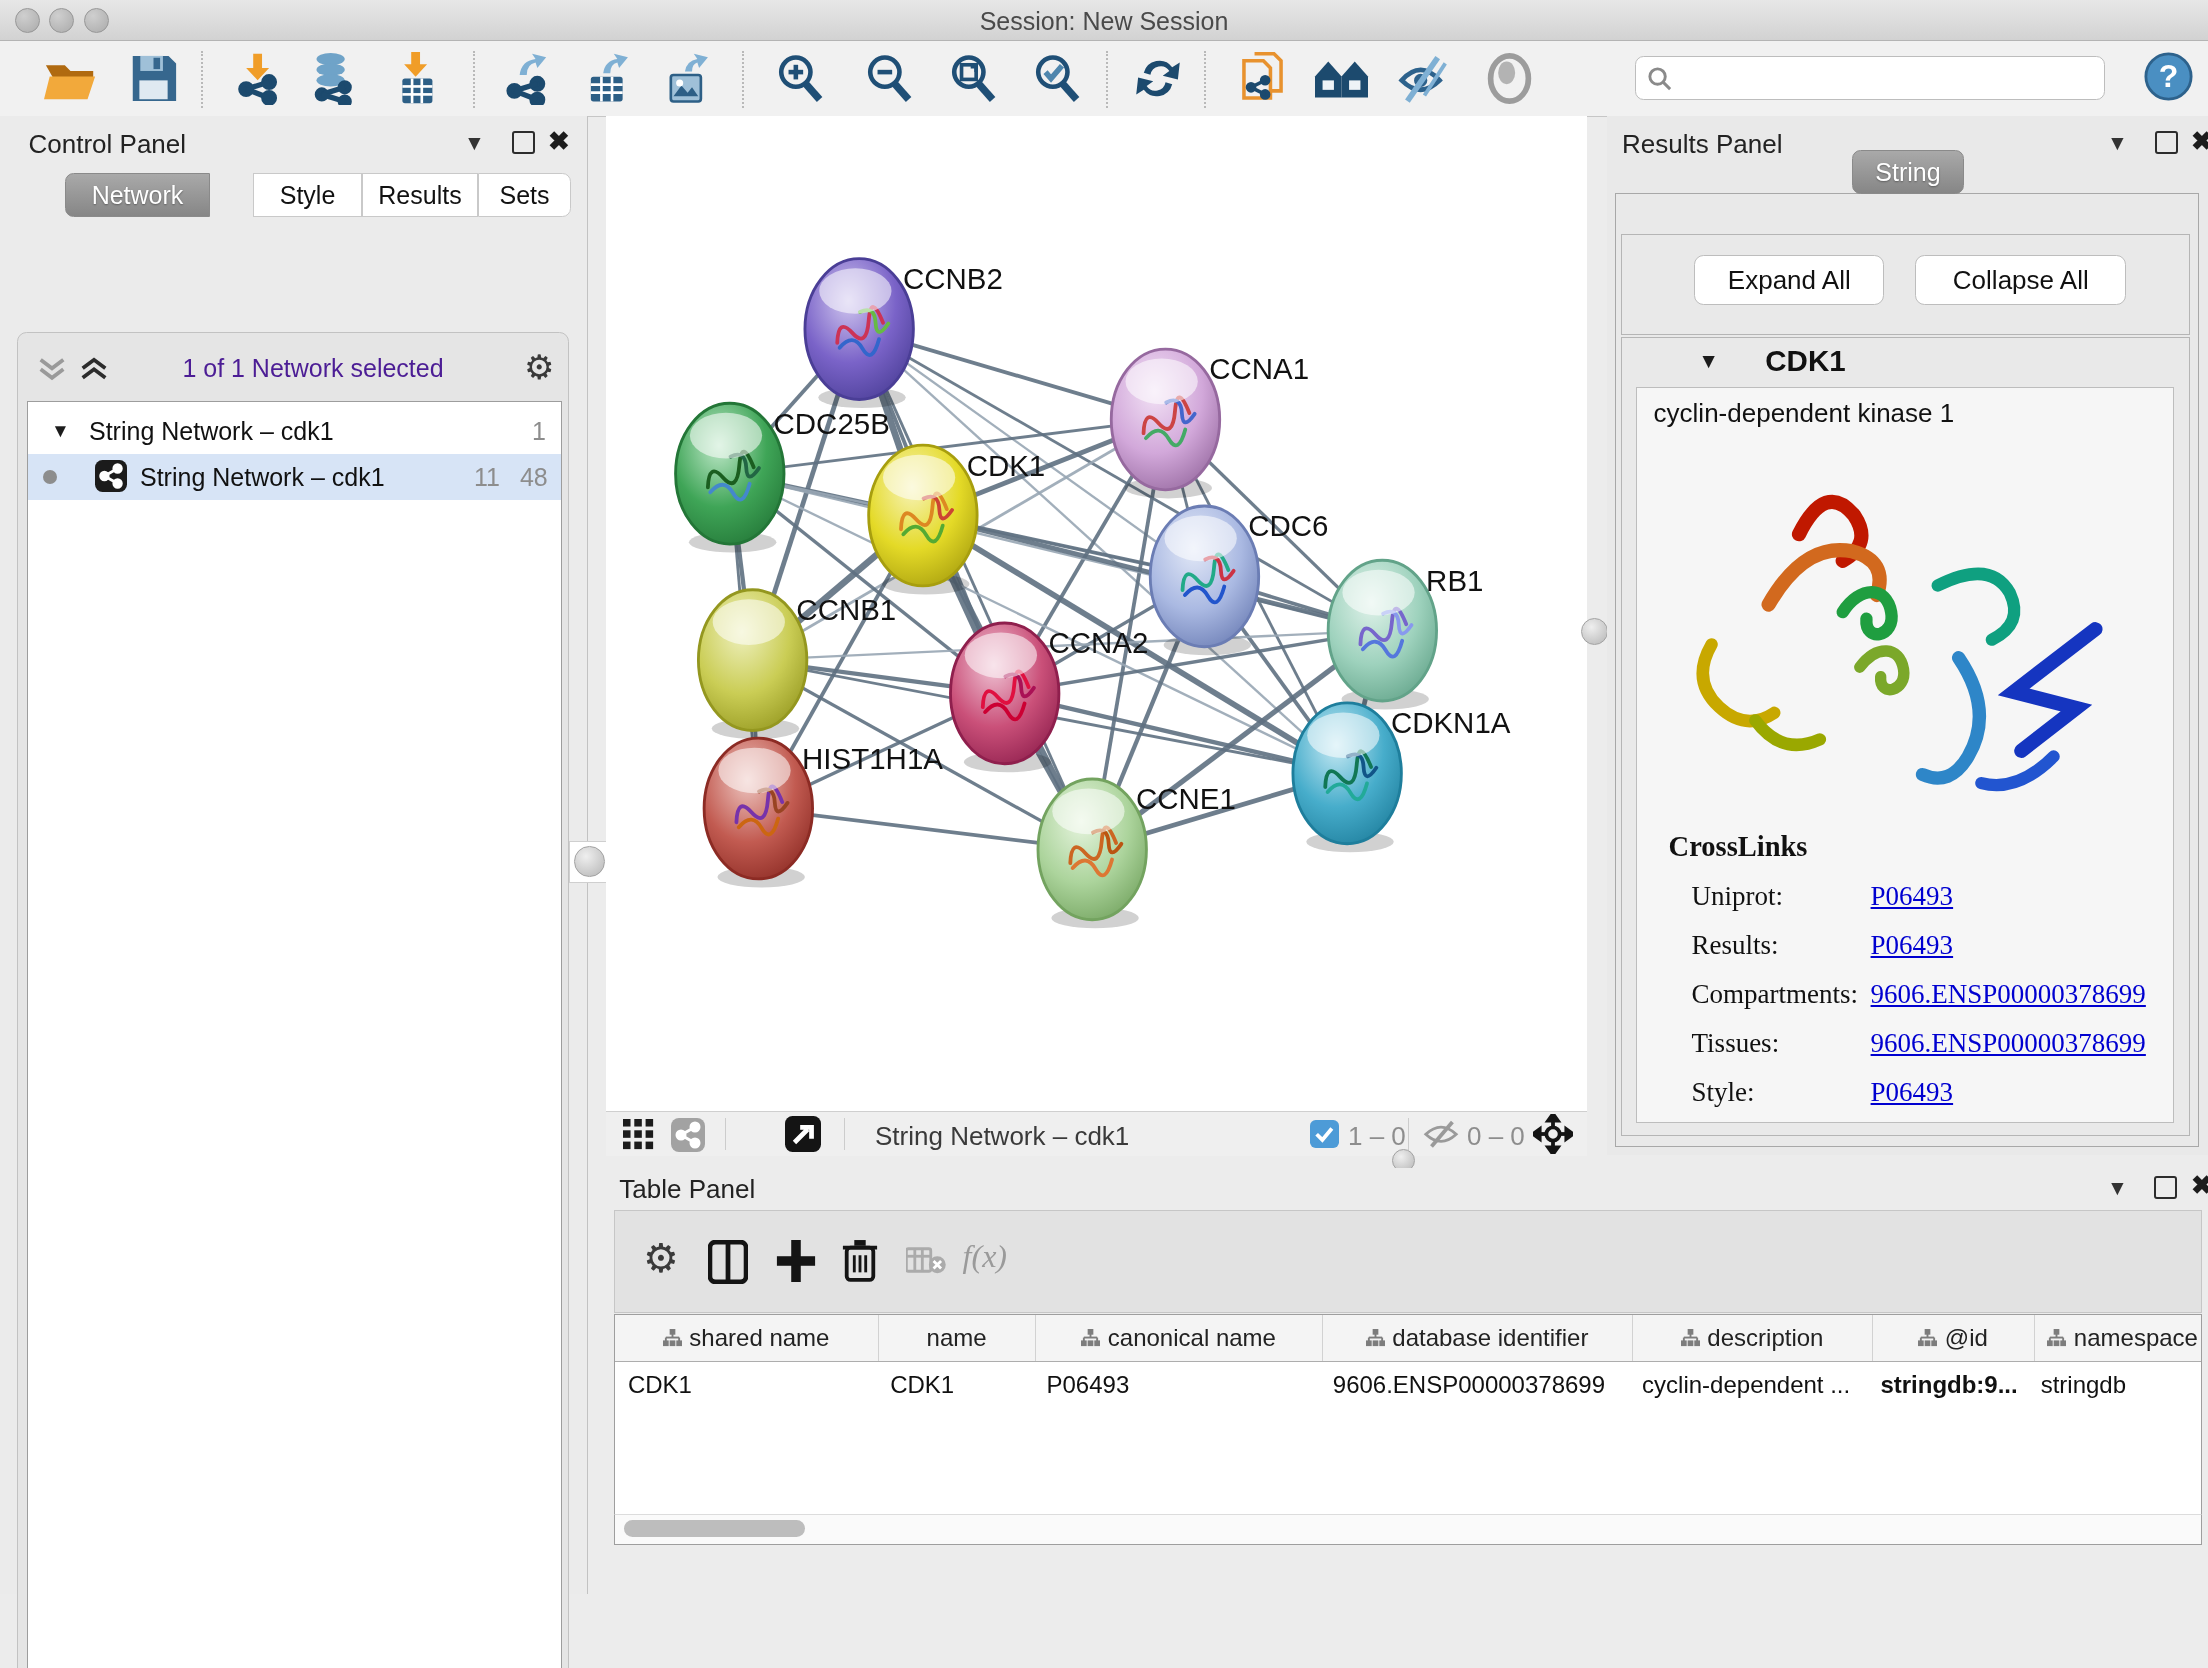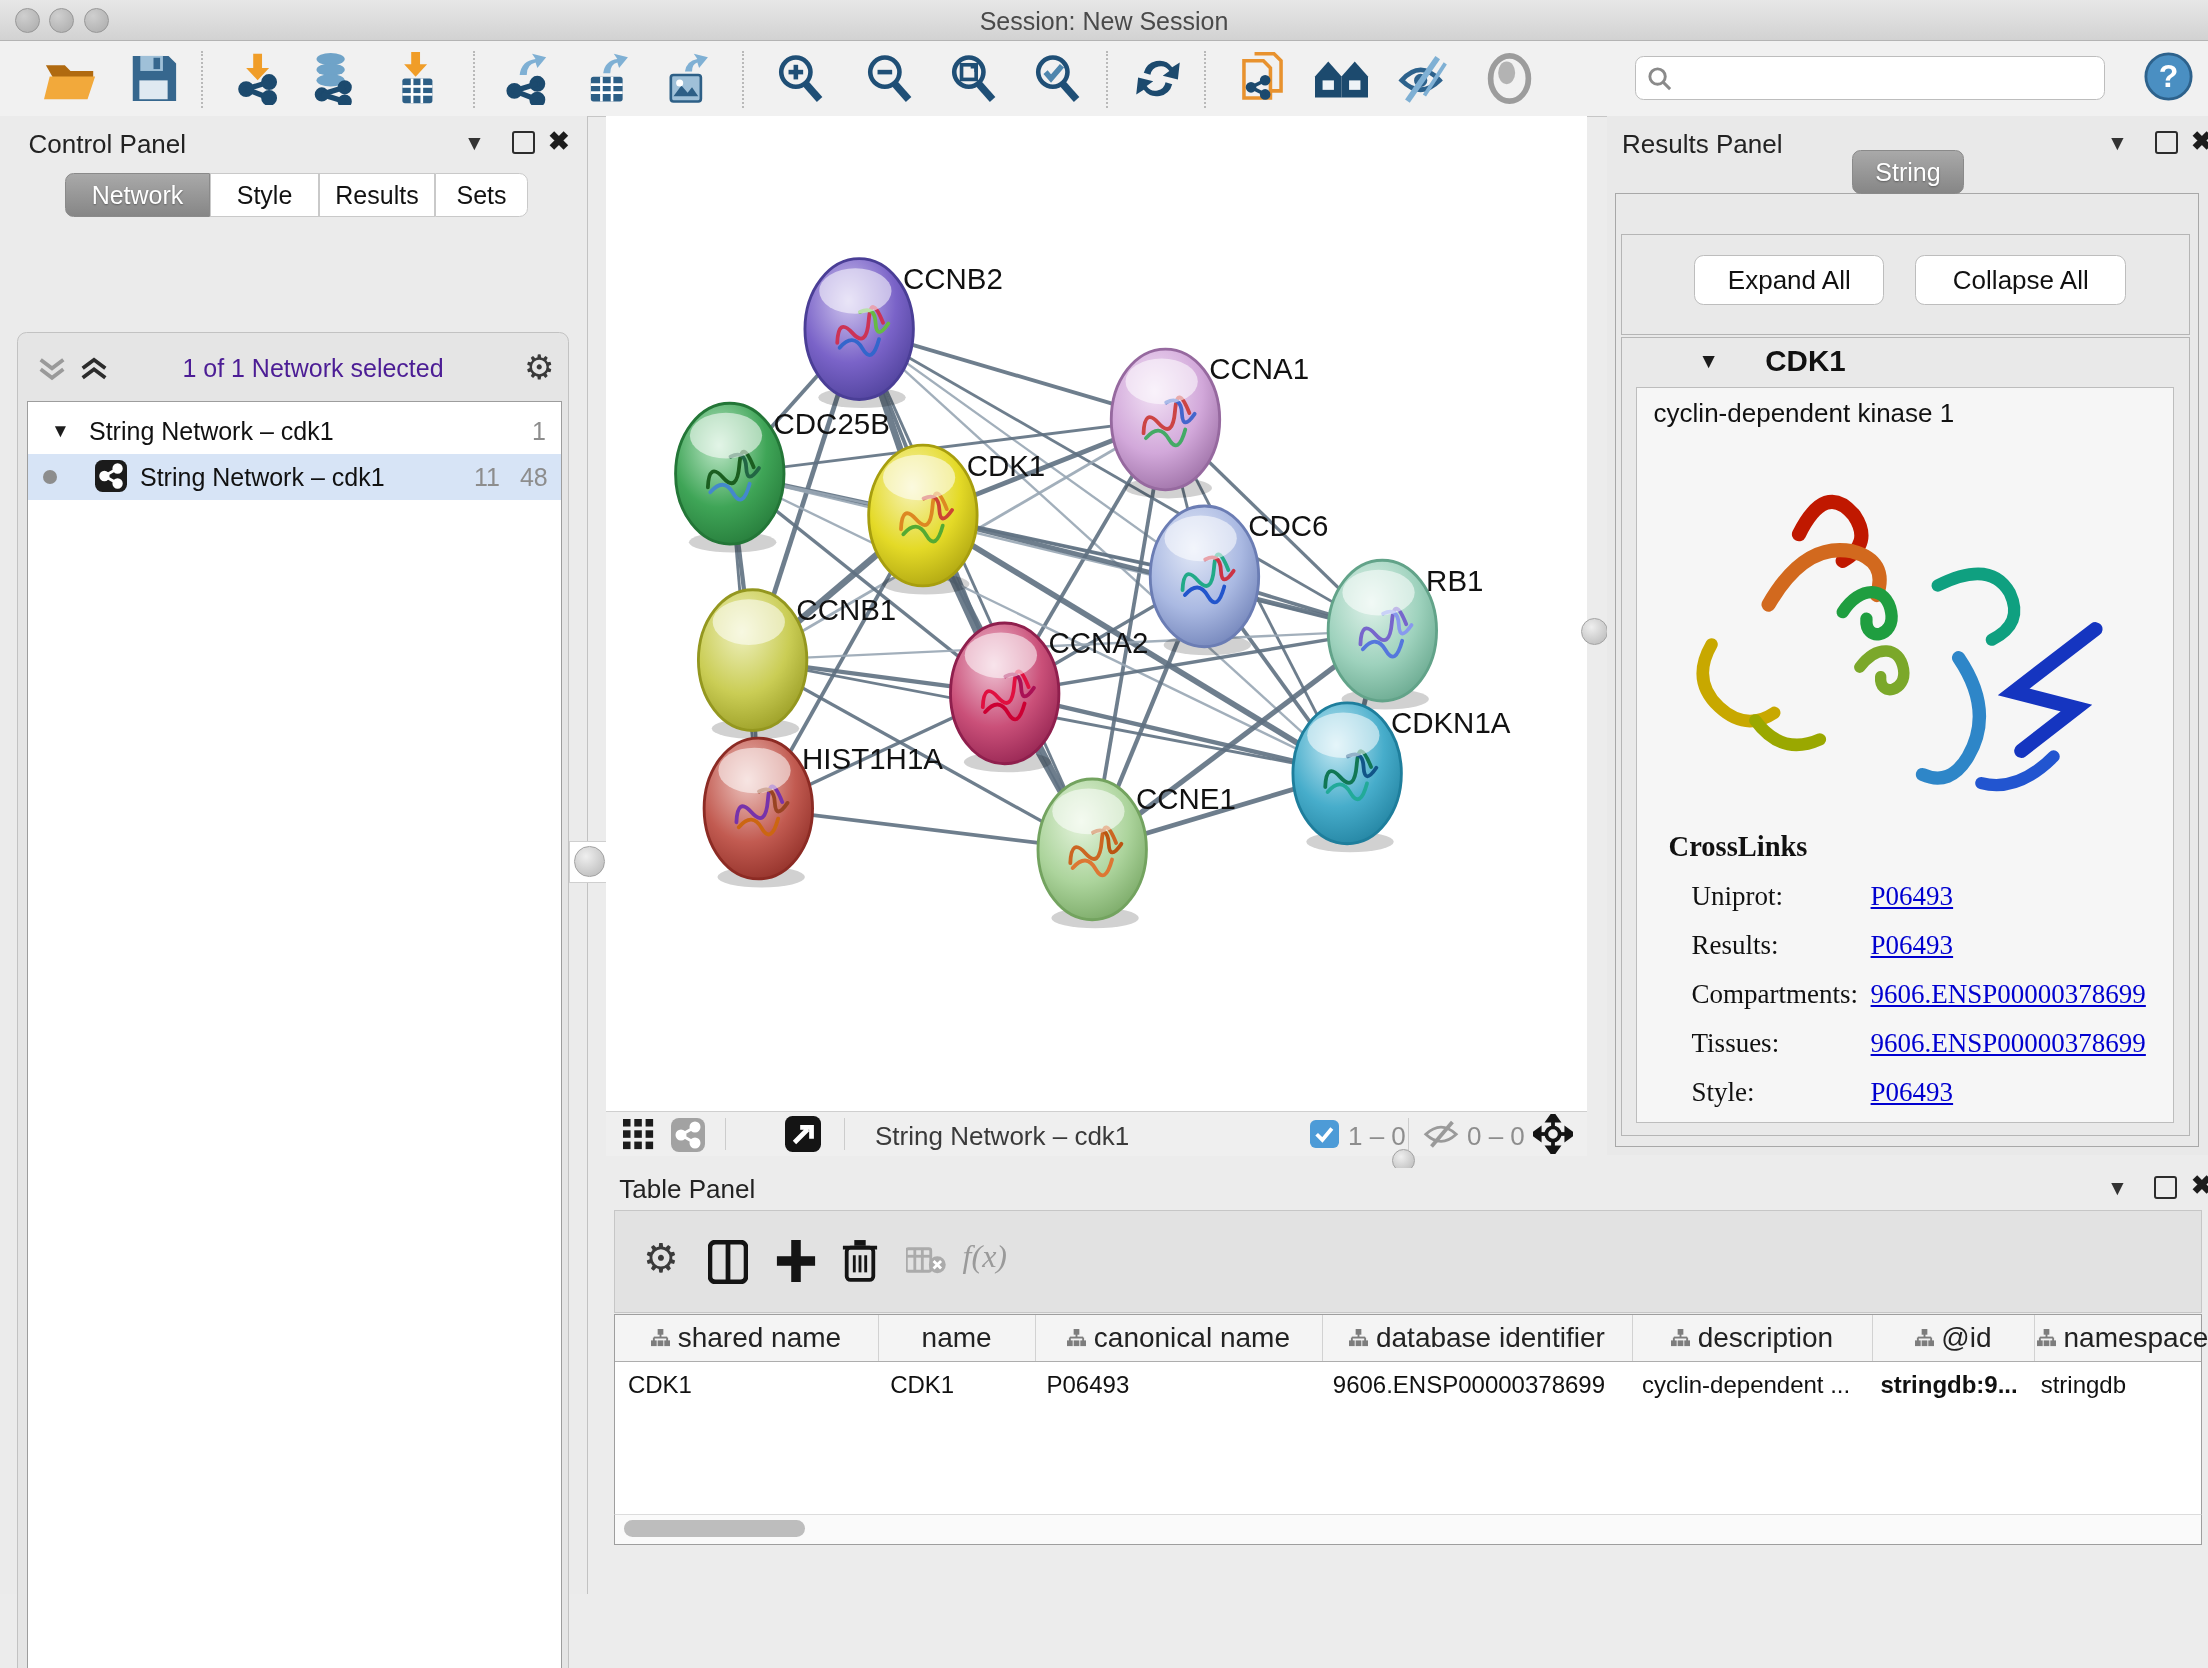--- a/index.html
+++ b/index.html
@@ -40,21 +40,21 @@
   #rp-section{left:5.7px;top:143px;width:567px;height:797px;border:1.9px solid #b5b5b5;}
   #rp-inner{left:13.3px;top:49px;width:536px;height:734px;border:1.9px solid #bdbdbd;background:#f6f6f6;}
   .xl-row{position:relative;height:49px;font-family:"Liberation Serif",serif;font-size:27px;color:#111;}
   .xl-label{position:absolute;left:55px;top:9.5px;}
   .xl-link{position:absolute;left:234px;top:9.5px;color:#0000d0;text-decoration:underline;}
   
   #table-panel{left:606px;top:1168px;width:1603px;height:426px;background:#ececec;}
   #tp-toolbar{left:7.6px;top:42px;width:1586px;height:101px;background:#e2e2e2;border:1.9px solid #c6c6c6;}
   #tp-table{left:7.6px;top:146px;width:1586px;height:200px;background:#fff;border:1.9px solid #9e9e9e;border-bottom:none;}
   #tp-header{display:flex;height:46px;background:#f4f4f4;border-bottom:1.9px solid #adadad;}
-  .th{position:relative;display:flex;align-items:center;justify-content:center;gap:7.6px;font-size:28px;color:#222;border-right:1.9px solid #d2d2d2;overflow:hidden;flex:none;}
+  .th{position:relative;display:flex;align-items:center;justify-content:center;gap:7.6px;font-size:24px;color:#222;border-right:1.9px solid #d2d2d2;overflow:hidden;flex:none;}
   #tp-row{display:flex;height:46px;background:#fff;}
   .td{font-size:24px;color:#111;padding-left:13.3px;line-height:46px;white-space:nowrap;overflow:hidden;flex:none;}
   #tp-scroll{left:7.6px;top:346px;width:1586px;height:28.5px;background:#fafafa;border:1.9px solid #9e9e9e;border-top:1px solid #dcdcdc;}
   #tp-thumb{left:9.5px;top:4.8px;width:181px;height:17px;background:#bdbdbd;border-radius:8.6px;}
   #tp-tabs{left:519px;top:379px;height:44px;}
   #tp-tabs .tab:first-child{border-radius:8.6px 0 0 8.6px;}
   #tp-tabs .tab:last-child{border-radius:0 8.6px 8.6px 0;}
   
   #statusbar{left:0;top:1594px;width:2208px;height:74px;background:#ececec;border-top:1.9px solid #c9c9c9;}
   .sb-btn{top:21px;width:55px;height:40px;background:#f7f7f7;border:2.9px solid #9d9d9d;display:flex;align-items:center;justify-content:center;}
@@ -219,21 +219,21 @@
         <circle cx="26" cy="26" r="24" fill="none" stroke="#2d628c" stroke-width="3"></circle>
         <text x="26" y="37" text-anchor="middle" font-size="34" font-weight="bold" fill="#fff" font-family="Liberation Sans, sans-serif">?</text>
       </svg>
   </div>
 
   <div id="control-panel" class="abs">
     <span class="panel-title abs" style="left:28.5px;top:13.3px">Control Panel</span>
     <span class="winctl-tri abs" style="left:464px;top:15px">▼</span>
     <span class="winctl-sq abs" style="left:512px;top:15px"></span>
     <span class="winctl-x abs" style="left:548px;top:9.5px">✖</span>
-    <div id="cp-tabs" class="abs" style="left:65px;top:57px"><div class="tab active" style="width: 143px; border-radius: 8.6px 0px 0px 8.6px;">Network</div><div class="tab" style="width: 107px; border-radius: 0px;">Style</div><div class="tab" style="width: 114px; border-radius: 0px;">Results</div><div class="tab" style="width: 91px; border-radius: 0px 8.6px 8.6px 0px;">Sets</div></div>
+    <div id="cp-tabs" class="abs" style="left:65px;top:57px"><div class="tab active" style="width: 143px; border-radius: 8.6px 0px 0px 8.6px;">Network</div><div class="tab" style="width: 107px; border-radius: 0px; margin-left: 43px;">Style</div><div class="tab" style="width: 114px; border-radius: 0px;">Results</div><div class="tab" style="width: 91px; border-radius: 0px 8.6px 8.6px 0px;">Sets</div></div>
     <div id="cp-box" class="abs">
       <svg class="abs" style="left:17px;top:23px" width="34" height="28.5" viewBox="0 0 36 30">
           <g stroke="#9a9a9a" stroke-width="4" fill="none">
             <polyline points="6,4 18,13 30,4"></polyline>
             <polyline points="6,14 18,23 30,14"></polyline>
           </g>
         </svg>
       <svg class="abs" style="left:59px;top:23px" width="34" height="28.5" viewBox="0 0 36 30">
           <g stroke="#2c2c2c" stroke-width="4" fill="none">
             <polyline points="6,13 18,4 30,13"></polyline>

